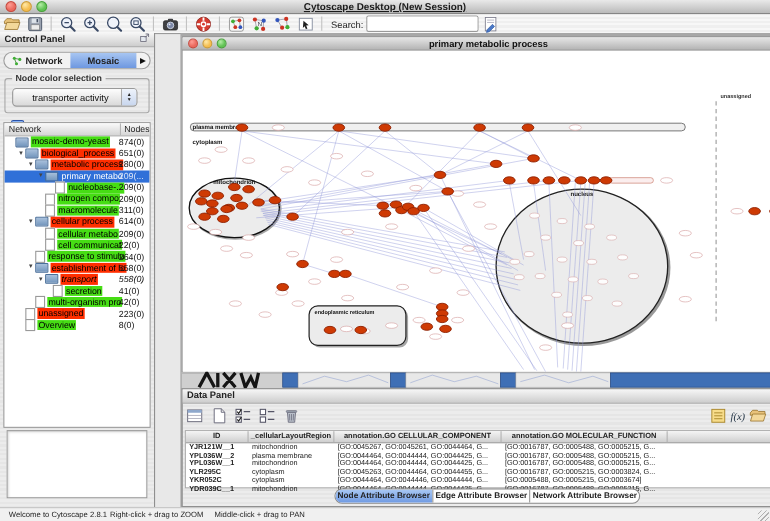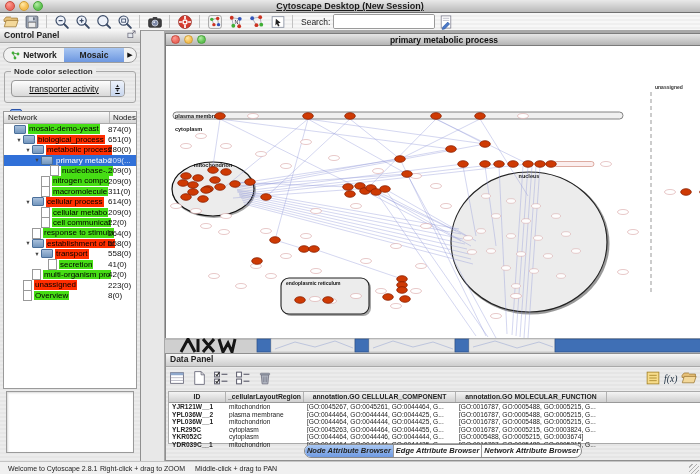--- a/index.html
+++ b/index.html
@@ -25,21 +25,21 @@
   .panel-title{font-size:8.5px;font-weight:bold;color:#222;}
   .right-area{position:absolute;left:141px;top:30px;width:559px;height:431px;background:#a8a8a8;margin-left:23px;}
   
   .cp-tabs{display:flex;align-items:center;margin:4px 3px 0 3px;background:#f2f2f2;border:1px solid #9e9e9e;border-radius:8px;height:14px;overflow:hidden;}
   .cp-tab{flex:1;display:flex;align-items:center;justify-content:center;gap:3px;font-size:8.5px;font-weight:bold;color:#222;height:100%;}
   .cp-tab.sel{background:linear-gradient(#a8c6f2,#6d97e0);}
   .tab-more{width:12px;text-align:center;font-size:7px;color:#111;}
   
   .group-box{position:relative;margin:8px 4px 0 4px;border:1px solid #a8a8a8;border-radius:3px;height:30px;}
   .group-legend{position:absolute;top:-5px;left:6px;background:#ececec;padding:0 3px;font-size:8px;font-weight:bold;color:#333;}
-  .dropdown{position:absolute;left:6px;right:10px;top:8px;height:15px;border:1px solid #999;border-radius:4px;background:linear-gradient(#fdfdfd,#d9d9d9);display:flex;align-items:center;text-decoration:underline;}
+  .dropdown{position:absolute;left:6px;right:10px;top:8px;height:15px;border:1px solid #999;border-radius:4px;background:linear-gradient(#fdfdfd,#d9d9d9);display:flex;align-items:center;}
   .dropdown-text{flex:1;font-size:8.5px;color:#111;padding-left:6px;text-align:center;}
   .dropdown-step{width:13px;height:100%;border-left:1px solid #aaa;display:flex;flex-direction:column;align-items:center;justify-content:center;font-size:4.5px;line-height:4.5px;color:#222;background:linear-gradient(#eef3fb,#c8d6ee);border-radius:0 3px 3px 0;}
   .check-row{display:flex;align-items:center;gap:4px;margin:6px 0 0 10px;}
   .checkbox{width:10px;height:10px;border-radius:2px;background:linear-gradient(#8ab4f4,#3d6fd6);border:1px solid #2a52a8;color:#fff;font-size:8px;line-height:9px;text-align:center;}
   .check-label{font-size:8.5px;color:#111;}
   
   .tree-wrap{position:absolute;left:3px;right:3px;top:81px;bottom:72px;background:#fff;border:1px solid #9a9a9a;overflow:hidden;}
   .tree-head{display:flex;height:11px;background:linear-gradient(#fafafa,#d5d5d5);border-bottom:1px solid #aaa;font-size:8px;color:#222;}
   .th-net{width:103px;border-right:1px solid #b5b5b5;padding-left:4px;line-height:11px;}
   .th-nodes{flex:1;padding-left:3px;line-height:11px;}
@@ -74,21 +74,21 @@
   .thcell{font-size:6.8px;font-weight:bold;color:#222;text-align:center;line-height:10px;border-right:1px solid #b2b2b2;overflow:hidden;white-space:nowrap;}
   .trow{display:grid;grid-template-columns:57px 78px 152px 151px 1fr;height:7.6px;}
   .tcell{font-size:6.6px;color:#222;line-height:7.6px;padding-left:3px;overflow:hidden;white-space:nowrap;}
   .tcell.tid{font-weight:bold;}
   .vscroll{position:absolute;right:0;top:10px;bottom:0;width:10px;background:#f2f2f2;border-left:1px solid #bbb;}
   .vthumb{position:absolute;left:1px;top:2px;width:7px;height:13px;border-radius:4px;background:linear-gradient(90deg,#6aa0e8,#a6cbf7,#6aa0e8);border:1px solid #4a7fc0;}
   .varrows{position:absolute;left:0;bottom:0;width:9px;font-size:5px;color:#555;text-align:center;line-height:6px;}
   
   .browser-tabs{position:absolute;left:0;bottom:2px;width:100%;display:flex;justify-content:center;}
   .seg{display:flex;border:1px solid #8a8a8a;border-radius:7px;overflow:hidden;background:#fdfdfd;height:12px;}
-  .seg-item{font-size:7.5px;font-weight:bold;color:#222;line-height:12px;padding:0 2px;border-right:1px solid #9a9a9a;font-style:italic;}
+  .seg-item{font-size:7.5px;font-weight:bold;color:#222;line-height:12px;padding:0 2px;border-right:1px solid #9a9a9a;}
   .seg-item:last-child{border-right:none;}
   .seg-item.sel{background:linear-gradient(#a9c8f4,#6f9ae2);}
   
   .statusbar{position:absolute;left:0;top:461px;width:700px;height:13px;background:#f0f0f0;border-top:1px solid #c4c4c4;}
   .status-item{position:absolute;top:3px;font-size:7px;color:#222;}
   .grip{position:absolute;right:1px;bottom:1px;width:10px;height:10px;background:repeating-linear-gradient(135deg,transparent 0 2px,#b0b0b0 2px 3px);}
   .float-ic{width:9px;height:9px;}
 </style>
 </head>
 <body>
@@ -311,21 +311,21 @@
             <span class="t-file"></span>
             <span class="chip green">response to stimulu</span>
             <span class="tcount">264(0)</span>
           </div>
           <div class="tree-row" style="padding-left: 20px;">
             <span class="tarrow">▼</span>
             <span class="t-folder"></span>
             <span class="chip red">establishment of lo</span>
             <span class="tcount">558(0)</span>
           </div>
-          <div class="tree-row" style="padding-left: 29px;">
+          <div class="tree-row" style="padding-left: 29px; font-style: italic;">
             <span class="tarrow">▼</span>
             <span class="t-folder"></span>
             <span class="chip red">transport</span>
             <span class="tcount">558(0)</span>
           </div>
           <div class="tree-row" style="padding-left: 36px;">
             <span class="tarrow"></span>
             <span class="t-file"></span>
             <span class="chip green">secretion</span>
             <span class="tcount">41(0)</span>

